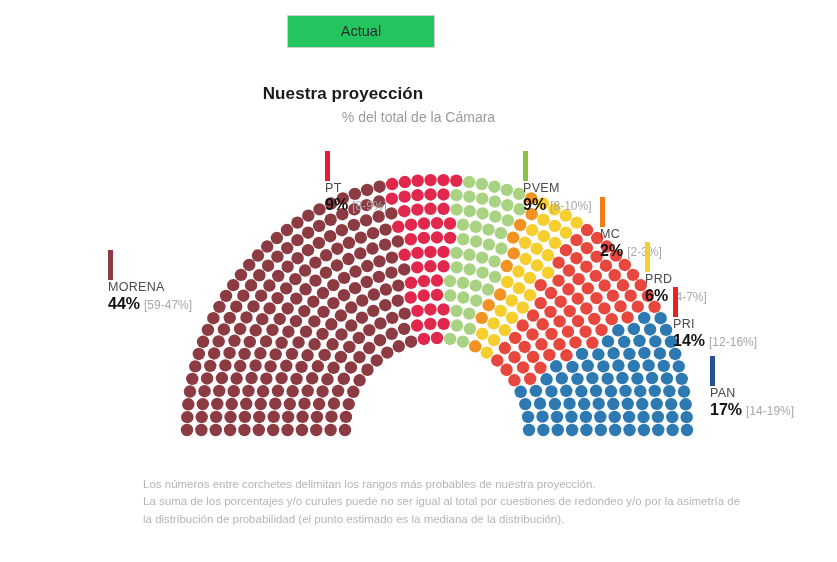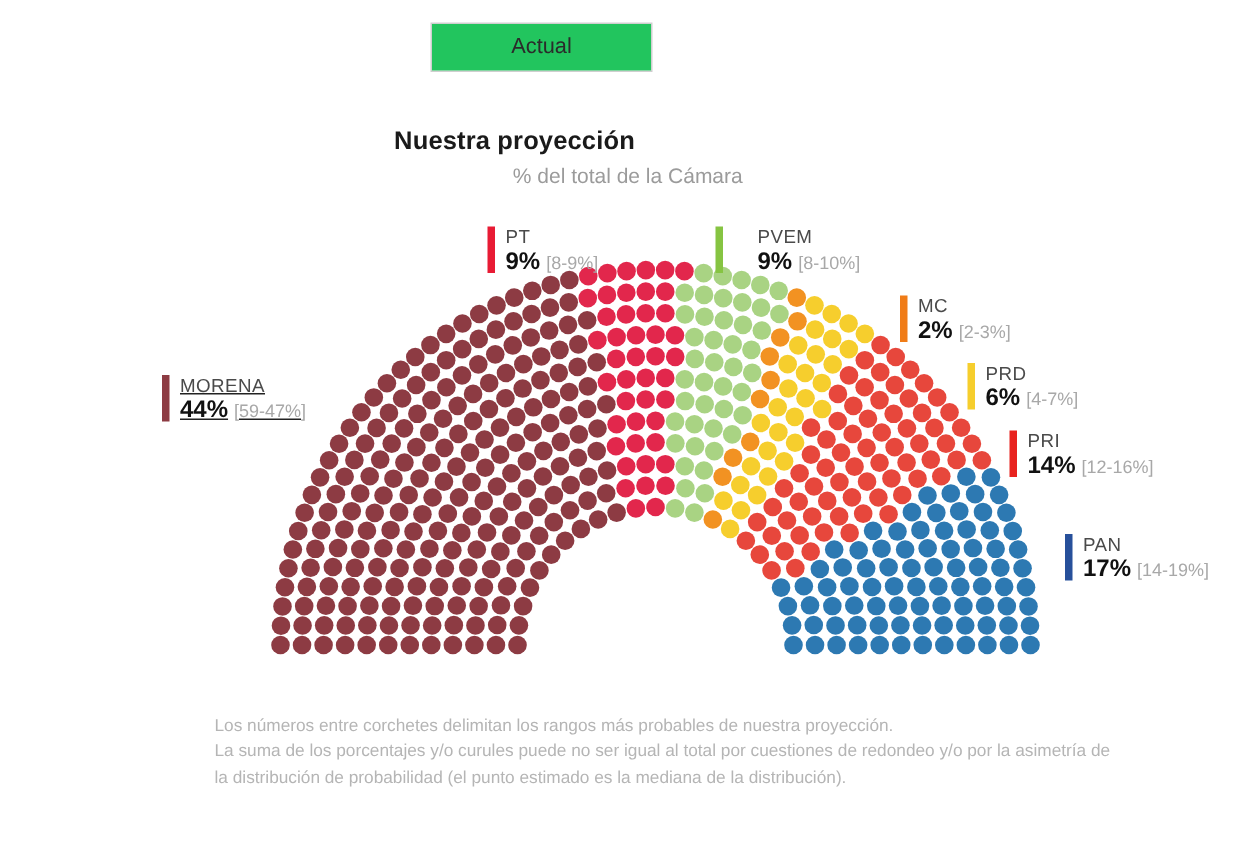--- a/index.html
+++ b/index.html
@@ -79,20 +79,21 @@
     left: 0;
     top: 0;
   }
 
   
   .party-label {
     position: absolute;
     display: flex;
     align-items: stretch;
     white-space: nowrap;
+    flex-direction: column;
   }
   .party-bar {
     width: 5px;
     min-height: 30px;
     margin-right: 7px;
     flex: 0 0 5px;
     border-radius: 0;
   }
   .party-text {
     display: flex;
@@ -642,41 +643,41 @@
       <circle cx="600.82" cy="300.00" r="6.2" fill="#2d79b2"></circle>
       <circle cx="615.18" cy="300.00" r="6.2" fill="#2d79b2"></circle>
       <circle cx="629.55" cy="300.00" r="6.2" fill="#2d79b2"></circle>
       <circle cx="643.91" cy="300.00" r="6.2" fill="#2d79b2"></circle>
       <circle cx="658.27" cy="300.00" r="6.2" fill="#2d79b2"></circle>
       <circle cx="672.64" cy="300.00" r="6.2" fill="#2d79b2"></circle>
       <circle cx="687.00" cy="300.00" r="6.2" fill="#2d79b2"></circle>
     </svg>
 </div>
 
-<div class="party-label" style="left: 108px; top: 250px; text-decoration: underline;">
+<div class="party-label" style="left: 108px; top: 250px;">
   <div class="party-bar" style="background: rgb(141, 59, 67); height: 31px;"></div>
   <div class="party-text">
     <div class="party-name">MORENA</div>
     <div class="party-figures">
       <span class="party-pct">44%</span><span>[59-47%]</span>
     </div>
   </div>
 </div>
 
 <div class="party-label" style="left: 325px; top: 151px;">
   <div class="party-bar" style="background: rgb(232, 27, 52); height: 31px;"></div>
   <div class="party-text">
     <div class="party-name">PT</div>
     <div class="party-figures">
       <span class="party-pct">9%</span><span>[8-9%]</span>
     </div>
   </div>
 </div>
 
-<div class="party-label" style="left: 477px; top: 151px; gap: 16px;">
+<div class="party-label" style="left: 523px; top: 151px;">
   <div class="party-bar" style="background: rgb(134, 196, 66); height: 31px;"></div>
   <div class="party-text">
     <div class="party-name">PVEM</div>
     <div class="party-figures">
       <span class="party-pct">9%</span><span>[8-10%]</span>
     </div>
   </div>
 </div>
 
 <div class="party-label" style="left: 600px; top: 197px;">

